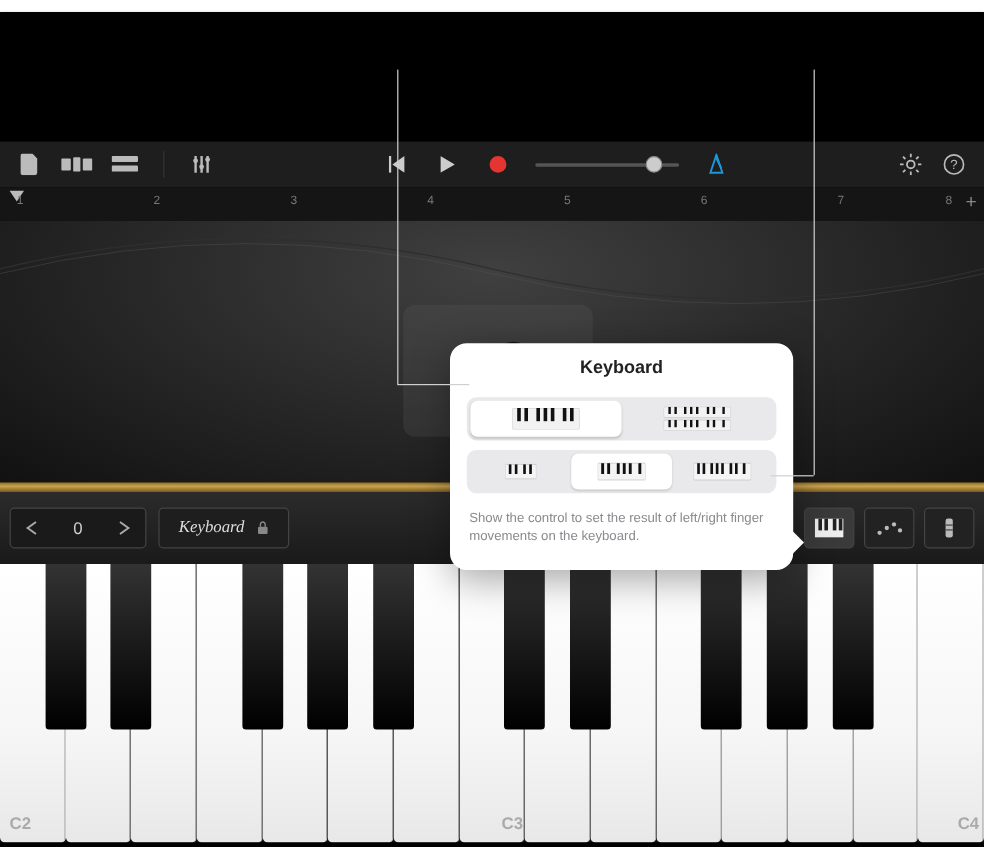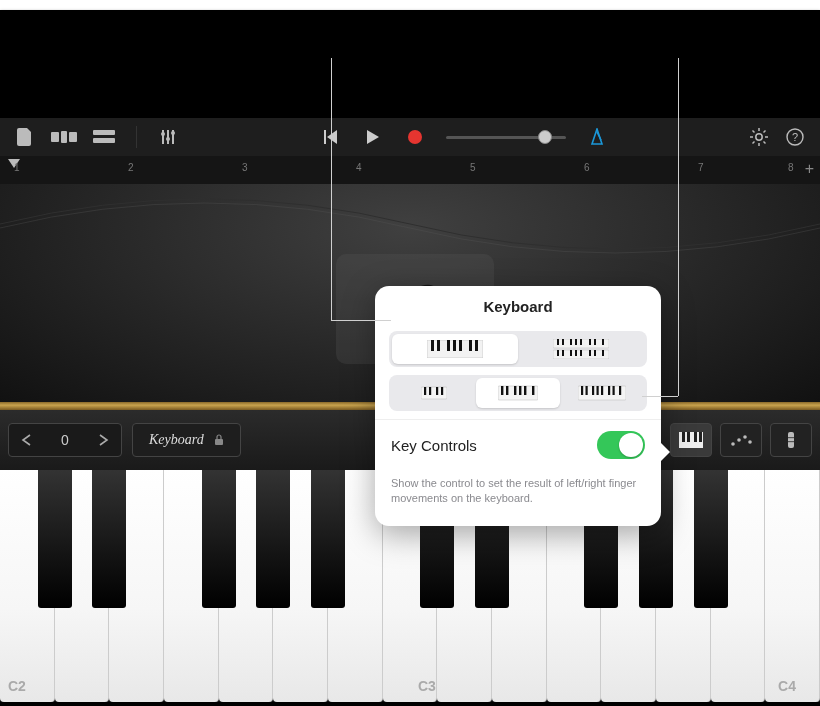--- a/index.html
+++ b/index.html
@@ -356,21 +356,21 @@
         <div class="black-key" style="left: 256.333px;"></div>
         <div class="black-key" style="left: 311px;"></div>
         <div class="black-key" style="left: 420.333px;"></div>
         <div class="black-key" style="left: 475px;"></div>
         <div class="black-key" style="left: 584.333px;"></div>
         <div class="black-key" style="left: 639px;"></div>
         <div class="black-key" style="left: 693.667px;"></div>
       </div>
     <div class="key-label" style="left:8px">C2</div>
     <div class="key-label" style="left:418px">C3</div>
-    <div class="key-label" style="right:24px">C4</div>
+    <div class="key-label" style="right:4px">C4</div>
   </div>
 
   <div class="popover">
     <div class="arrow"></div>
     <div class="pop-title">Keyboard</div>
 
     <div class="seg">
       <div class="opt sel">
         <svg width="56" height="18" viewBox="0 0 56 18">
             <rect x="0" y="0" width="56" height="18" rx="1.5" fill="#f2f2f2" stroke="#bbb" stroke-width="0.6"></rect>
@@ -450,26 +450,20 @@
               <rect x="30" y="1" width="2.2" height="9"></rect>
               <rect x="34.5" y="1" width="2.2" height="9"></rect>
               <rect x="41" y="1" width="2.2" height="9"></rect>
             </g>
           </svg>
       </div>
     </div>
 
 
 
-    <div class="pop-row">
-      <span>Key Controls</span>
-      <div class="switch on" id="sw-keyctrl">
-          <div class="knob"></div>
-        </div>
-    </div>
     <div class="pop-desc">Show the control to set the result of left/right finger movements on the keyboard.</div>
   </div>
 
   <div class="callout" style="left:0;top:0;width:820px;height:700px;pointer-events:none">
     <div class="v" style="left:331px; top:48px; height:262px"></div>
     <div class="h" style="left:331px; top:310px; width:60px"></div>
     <div class="v" style="left:678px; top:48px; height:338px"></div>
     <div class="h" style="left:642px; top:386px; width:36px"></div>
   </div>
 

